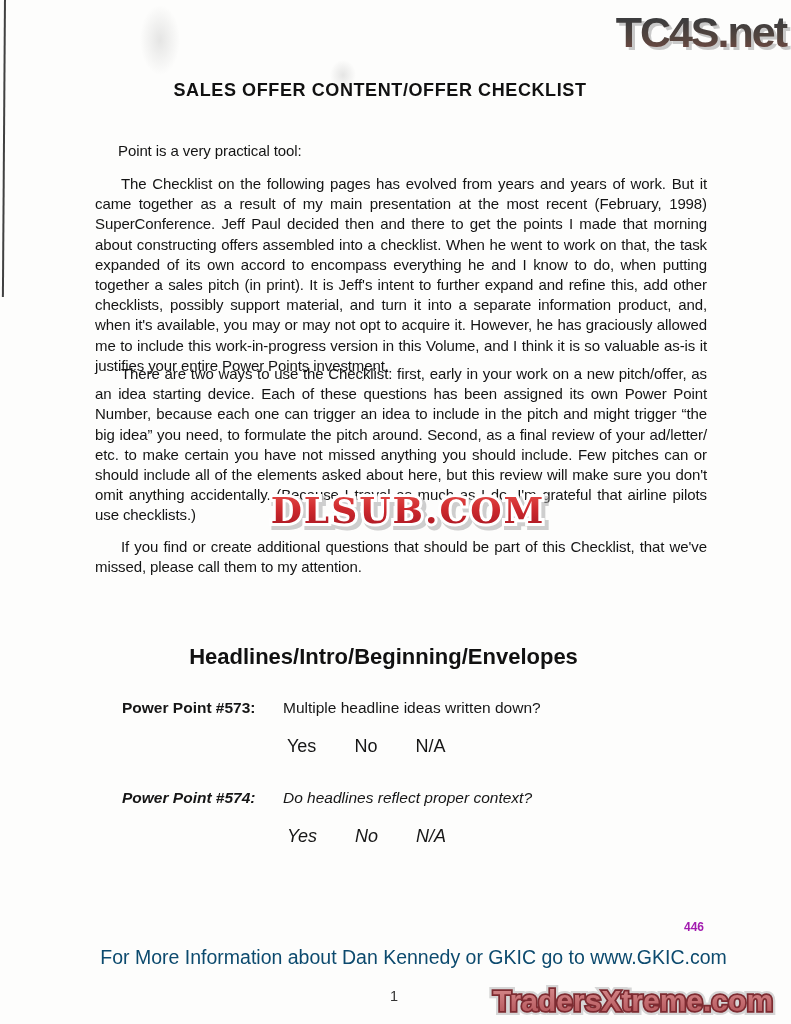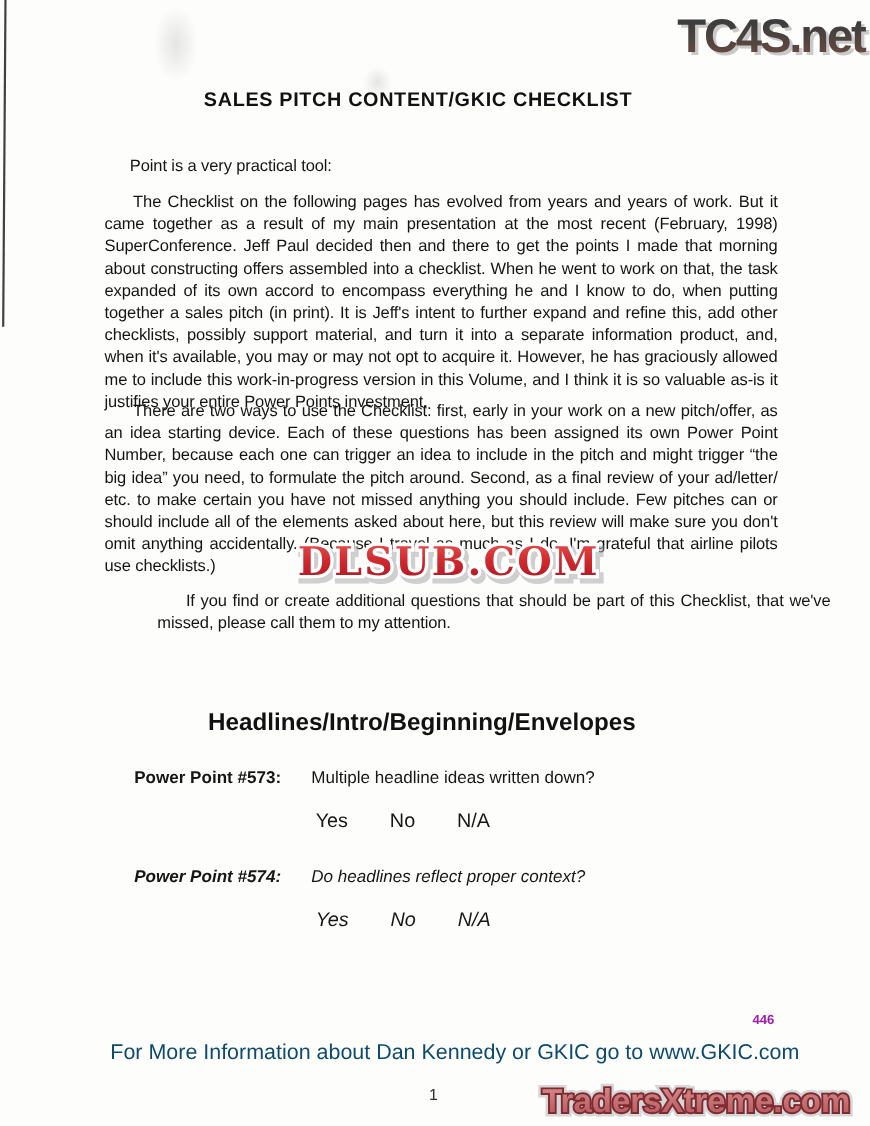--- a/index.html
+++ b/index.html
@@ -40,21 +40,21 @@
   .para {
     position:absolute; left:95px; width:612px;
     font-size:15px; line-height:20.2px;
     letter-spacing:-0.1px;
     text-align:justify; text-indent:26px;
     color:#141414;
   }
   #intro { top:141px; text-indent:23px; text-align:left; }
   #p1 { top:174px; }
   #p2 { top:364px; }
-  #p3 { top:537px;margin-left:48px; }
+  #p3 { top:537px; }
   #p4 { top:594px; }
 
   .section-heading {
     position:absolute; top:644px; left:0; width:767px;
     text-align:center;
     font-size:22px; font-weight:bold;
     color:#111;
   }
   .pp-item { position:absolute; left:122px; width:600px; height:80px; }
   #item1 { top:699px; }
@@ -109,21 +109,21 @@
       <linearGradient id="g-tc4s" x1="0" y1="0" x2="0" y2="1">
         <stop offset="0.25" stop-color="#3d3d3e"></stop>
         <stop offset="0.62" stop-color="#53453f"></stop>
         <stop offset="1" stop-color="#7c4a43"></stop>
       </linearGradient>
     </defs>
     <text x="203" y="49" text-anchor="end" font-size="43" font-weight="bold" letter-spacing="-2" fill="#c9c9c9">TC4S.net</text>
     <text x="200" y="46" text-anchor="end" font-size="43" font-weight="bold" letter-spacing="-2" fill="url(#g-tc4s)">TC4S.net</text>
   </svg>
 
-  <div class="doc-title">SALES PITCH CONTENT/GKIC CHECKLIST</div>
+  <div class="doc-title">SALES OFFER CONTENT/OFFER CHECKLIST</div>
 
   <div class="para" id="intro">Point is a very practical tool:</div>
 
   <div class="para" id="p1">The Checklist on the following pages has evolved from years and years of work. But it came together as a result of my main presentation at the most recent (February, 1998) SuperConference. Jeff Paul decided then and there to get the points I made that morning about constructing offers assembled into a checklist. When he went to work on that, the task expanded of its own accord to encompass everything he and I know to do, when putting together a sales pitch (in print). It is Jeff's intent to further expand and refine this, add other checklists, possibly support material, and turn it into a separate information product, and, when it's available, you may or may not opt to acquire it. However, he has graciously allowed me to include this work-in-progress version in this Volume, and I think it is so valuable as-is it justifies your entire Power Points investment.</div>
 
   <div class="para" id="p2">There are two ways to use the Checklist: first, early in your work on a new pitch/offer, as an idea starting device. Each of these questions has been assigned its own Power Point Number, because each one can trigger an idea to include in the pitch and might trigger “the big idea” you need, to formulate the pitch around. Second, as a final review of your ad/letter/ etc. to make certain you have not missed anything you should include. Few pitches can or should include all of the elements asked about here, but this review will make sure you don't omit anything accidentally. (Because I travel as much as I do, I'm grateful that airline pilots use checklists.)</div>
 
   <svg class="wm-dlsub" width="322" height="46" viewBox="0 0 322 46">
     <defs>
       <linearGradient id="g-dlsub" x1="0" y1="0" x2="0" y2="1">

